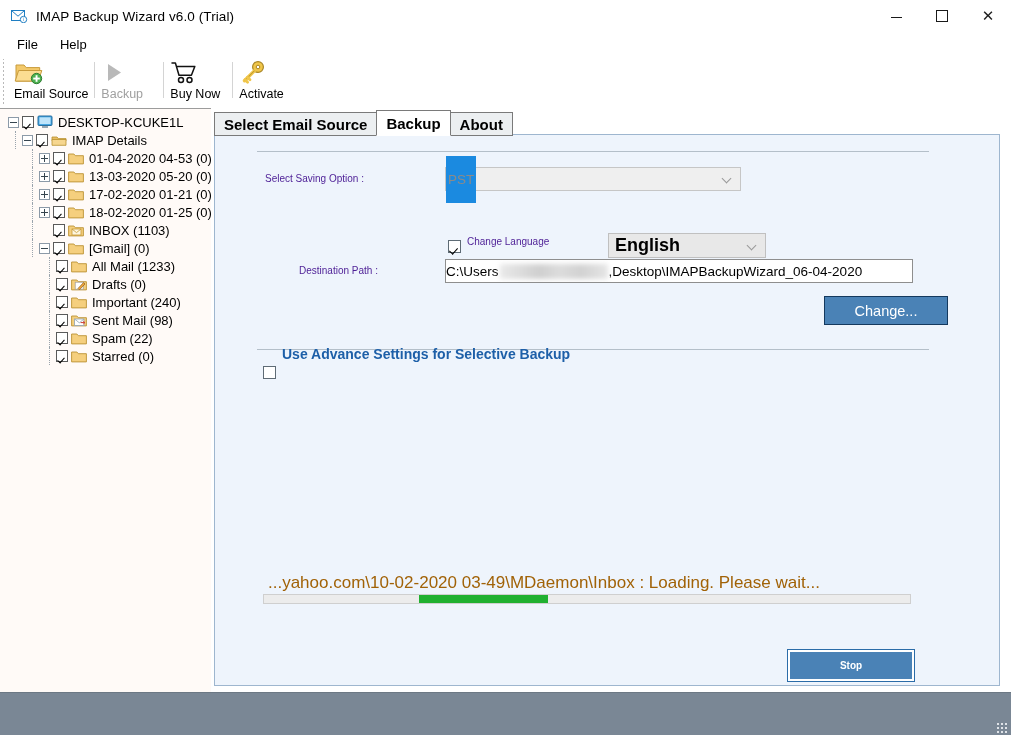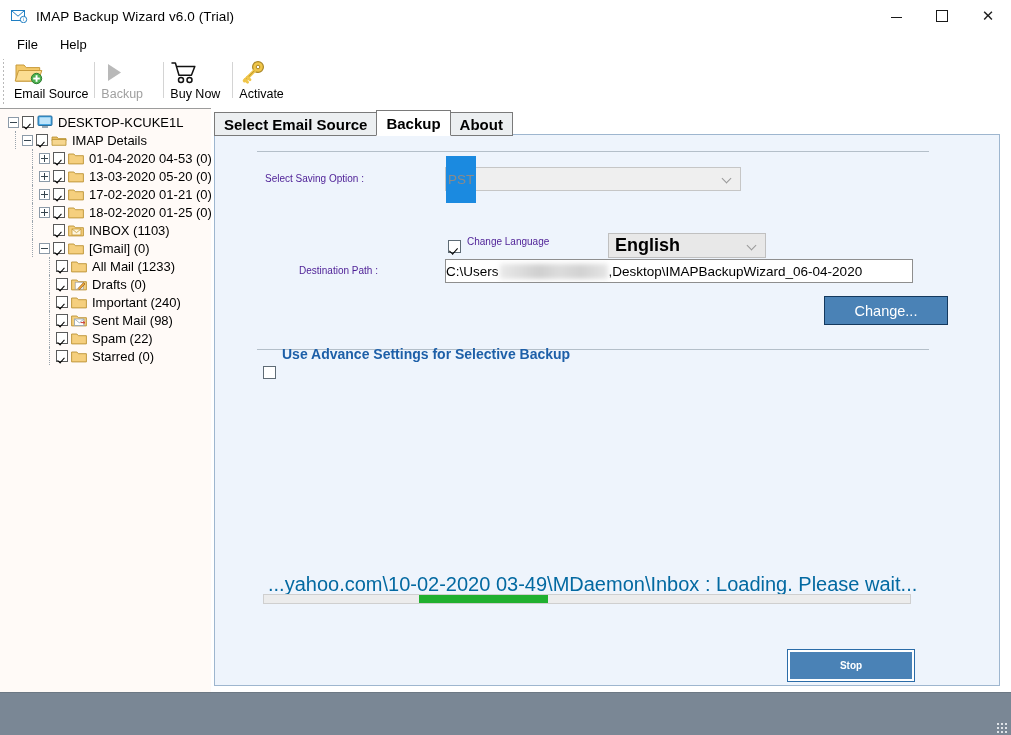--- a/index.html
+++ b/index.html
@@ -259,21 +259,21 @@
     box-shadow: inset 0 0 0 2px #ffffff, inset 0 0 0 3px #4a82b6;
   }
   .btn-blue.stop { font-weight: bold; font-size: 10px; }
 
   .adv-label {
     position: absolute; font-size: 14px; font-weight: bold; color: #1d5fa8;
     white-space: nowrap;
   }
 
   .status-text {
-    position: absolute; font-size: 20px; color: #0369a1; white-space: nowrap;
+    position: absolute; font-size: 17px; color: #a16207; white-space: nowrap;
   }
   .progress {
     position: absolute; box-sizing: border-box;
     background: #ececec; border: 1px solid #cfcfcf;
     overflow: hidden;
   }
   .progress .chunk {
     position: absolute; top: 0; bottom: 0;
     background: #20b030;
   }

